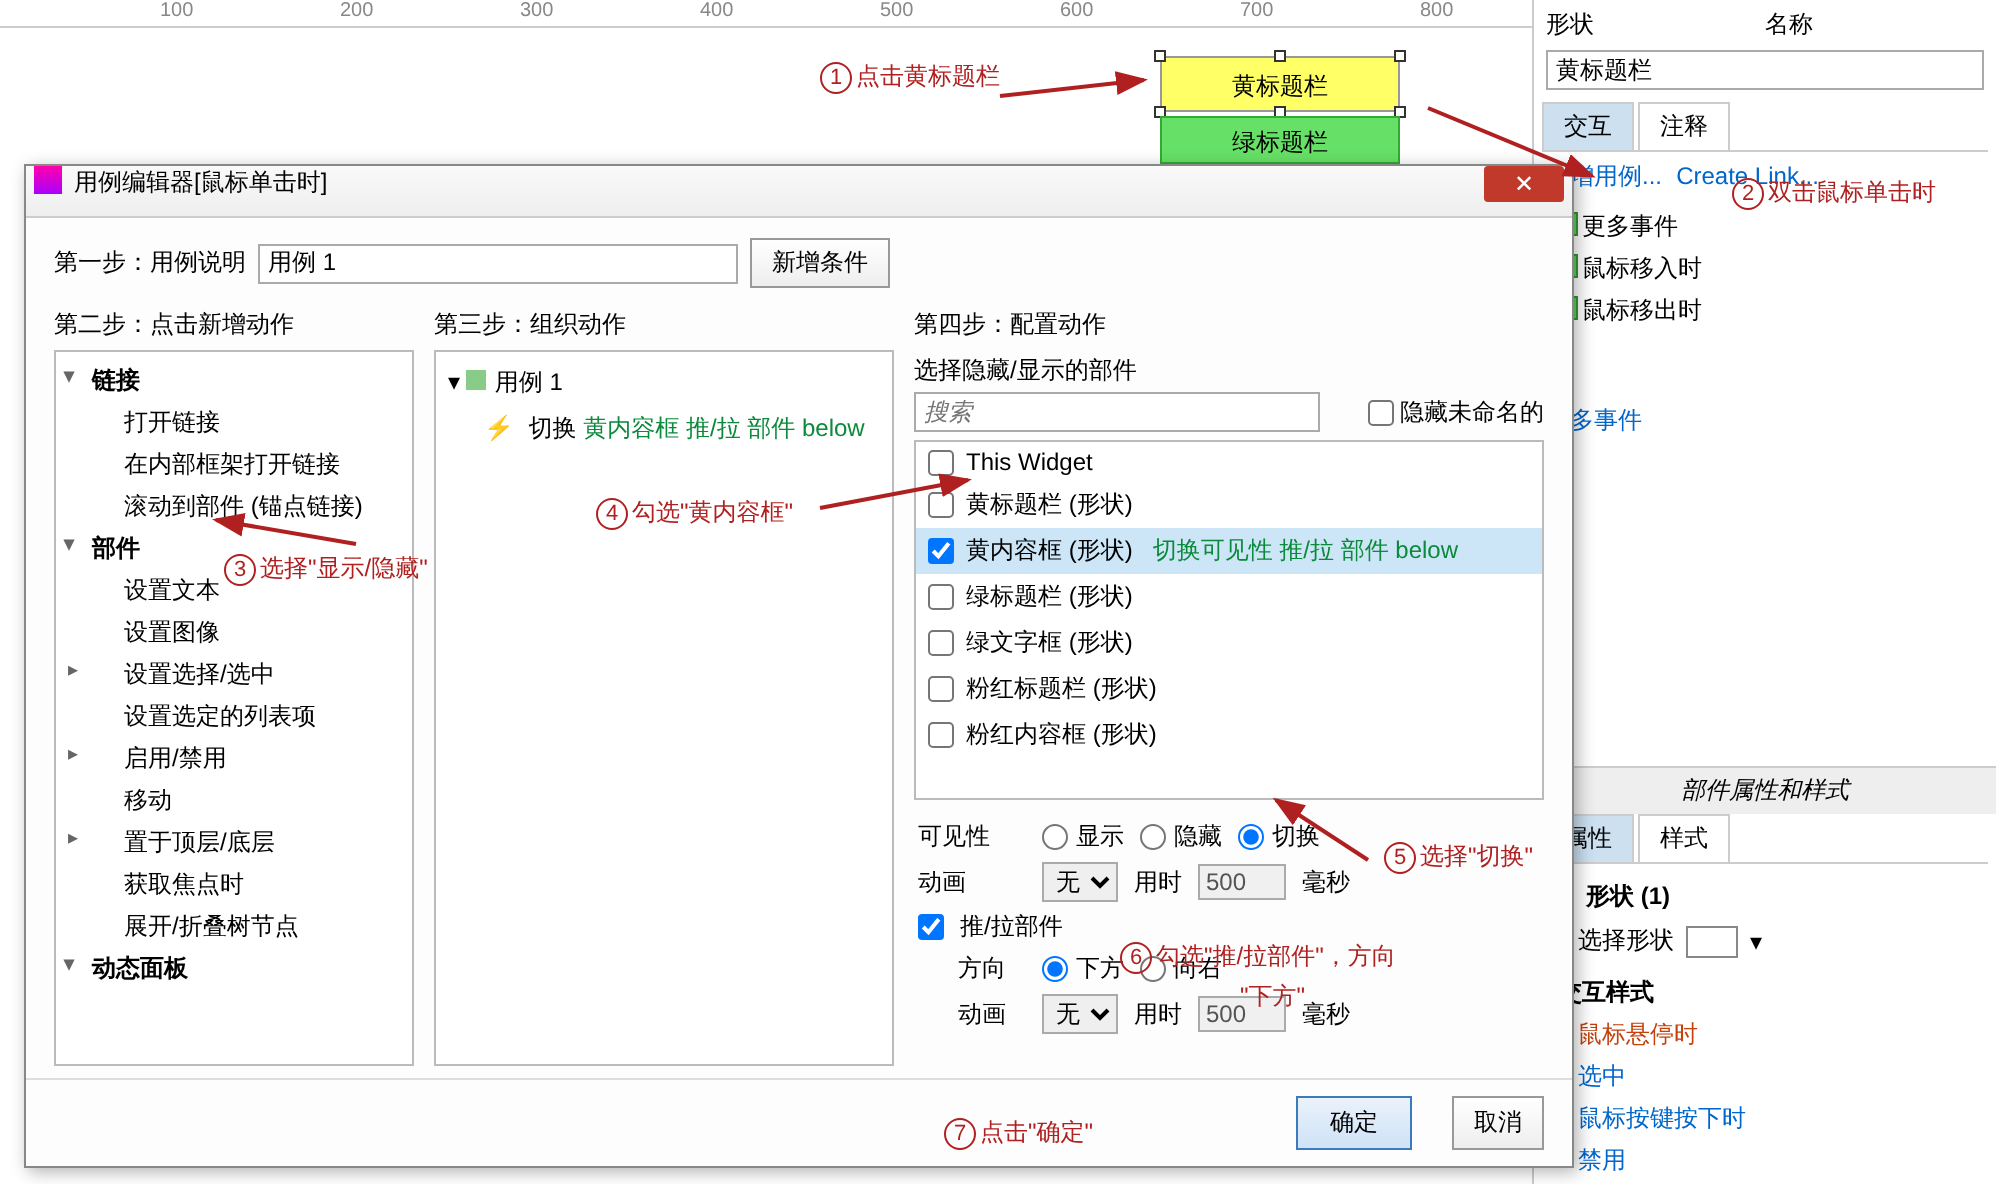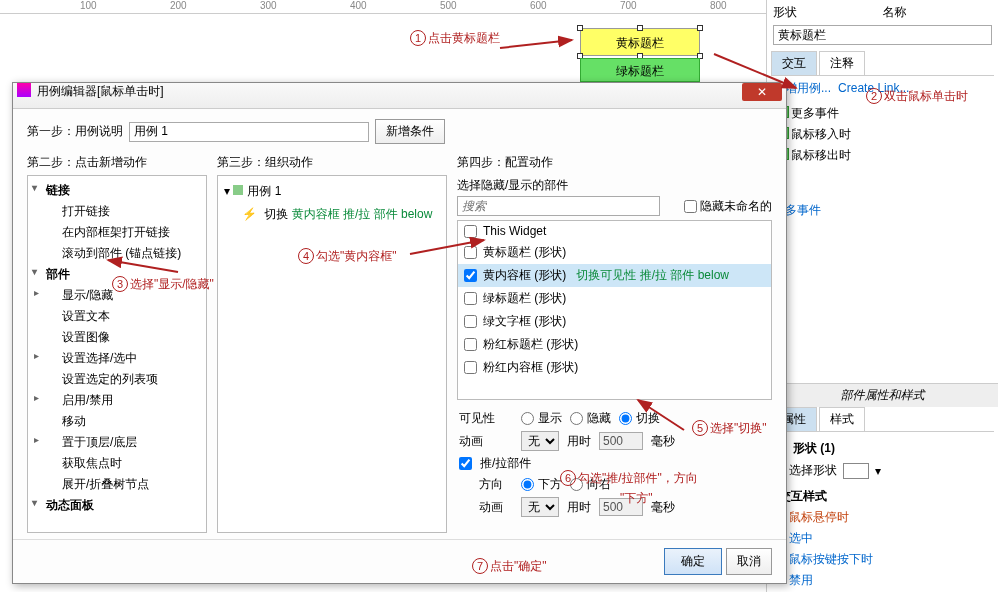--- a/index.html
+++ b/index.html
@@ -71,21 +71,21 @@
 .wl-item.selected { background: #cde6f7; }
 .wl-item .extra { color: #0a8a3a; margin-left: 4px; }
 
 .config-area { padding: 6px 2px; font-size: 12px; }
 .cfg-row { display: flex; align-items: center; gap: 8px; margin: 4px 0; }
 .cfg-row .lbl { width: 54px; }
 .cfg-row select { border: 1px solid #aaa; padding: 1px 2px; }
 .cfg-row input[type=text] { width: 44px; border: 1px solid #aaa; padding: 1px 3px; background: #f0f0f0; }
 .cfg-row .radio-g { display: flex; align-items: center; gap: 4px; }
 
-.dlg-footer { display: flex; justify-content: flex-end; gap: 4px; padding: 8px 14px; border-top: 1px solid #ddd; }
+.dlg-footer { display: flex; justify-content: flex-end; gap: 20px; padding: 8px 14px; border-top: 1px solid #ddd; }
 .btn-primary { border: 1px solid #3a7abd; background: linear-gradient(#eaf2fb,#cfe2f7); padding: 4px 16px; cursor: pointer; }
 
 
 .anno { position: absolute; color: #b02020; font-size: 13px; pointer-events: none; z-index: 50; }
 .circ { display: inline-block; width: 16px; height: 16px; border: 1px solid #b02020; border-radius: 50%; text-align: center; line-height: 15px; font-size: 11px; margin-right: 2px; }
 .arrow { position: absolute; z-index: 49; }
 .arrow svg { overflow: visible; }
 </style>
 </head>
 <body>
@@ -175,21 +175,20 @@
   <div class="body3">
 
     <div class="col col1">
       <div class="step-label">第二步：点击新增动作</div>
       <div class="tree-box">
         <div class="tree-item tree-open bold">链接</div>
         <div class="tree-item" style="padding-left:34px">打开链接</div>
         <div class="tree-item" style="padding-left:34px">在内部框架打开链接</div>
         <div class="tree-item" style="padding-left:34px">滚动到部件 (锚点链接)</div>
         <div class="tree-item tree-open bold">部件</div>
-        <div class="tree-item tree-caret" style="padding-left:34px">显示/隐藏</div>
         <div class="tree-item" style="padding-left:34px">设置文本</div>
         <div class="tree-item" style="padding-left:34px">设置图像</div>
         <div class="tree-item tree-caret" style="padding-left:34px">设置选择/选中</div>
         <div class="tree-item" style="padding-left:34px">设置选定的列表项</div>
         <div class="tree-item tree-caret" style="padding-left:34px">启用/禁用</div>
         <div class="tree-item" style="padding-left:34px">移动</div>
         <div class="tree-item tree-caret" style="padding-left:34px">置于顶层/底层</div>
         <div class="tree-item" style="padding-left:34px">获取焦点时</div>
         <div class="tree-item" style="padding-left:34px">展开/折叠树节点</div>
         <div class="tree-item tree-open bold">动态面板</div>

